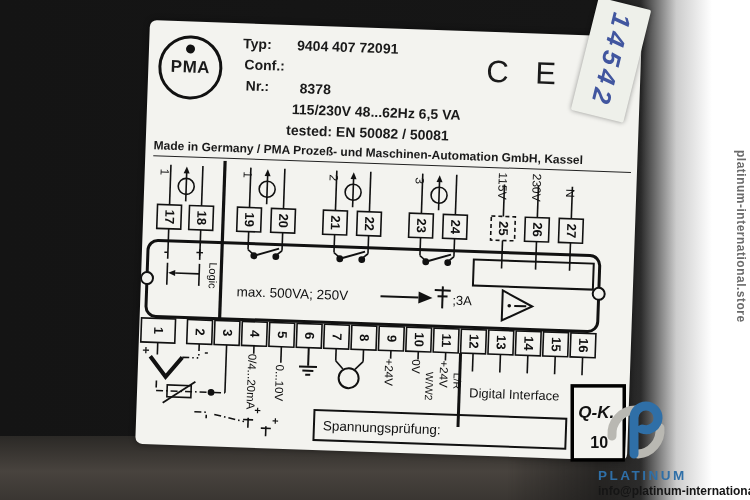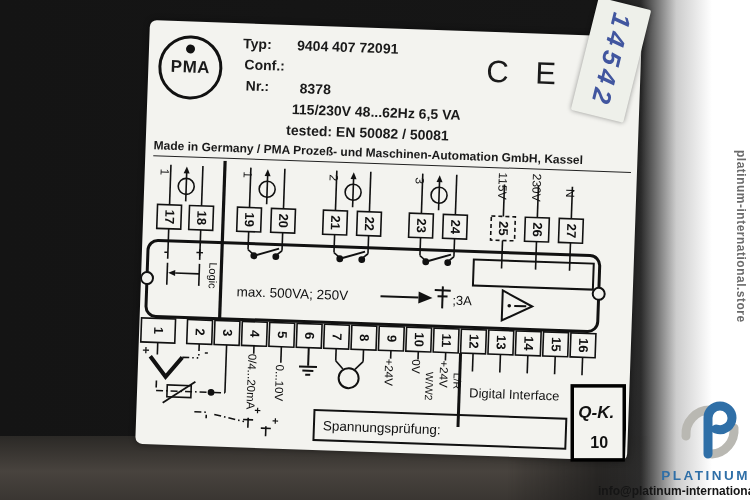--- a/index.html
+++ b/index.html
@@ -28,21 +28,21 @@
   .diagram{position:absolute;left:0;top:138px;}
   
   .sticker{position:absolute;left:584px;top:2px;width:54px;height:116px;background:#eef0ea;
            transform:rotate(14deg);box-shadow:0 0 5px rgba(0,0,0,.4);border-radius:2px;
            display:flex;align-items:center;justify-content:center;}
   .sticker span{transform:rotate(90deg);font-size:26px;font-style:italic;font-weight:600;
            letter-spacing:5px;color:#41569f;white-space:nowrap;}
   
   .wm-vert{position:absolute;right:2px;top:150px;writing-mode:vertical-rl;
            font-size:12px;font-weight:700;color:#6b6b6b;letter-spacing:.5px;}
-  .brandbox{position:absolute;left:598px;top:400px;width:152px;height:100px;text-align:right;}
+  .brandbox{position:absolute;left:598px;top:400px;width:152px;height:100px;text-align:left;}
   .brand-name{margin-top:2px;font-size:13.5px;font-weight:700;letter-spacing:2.5px;}
   .brand-mail{font-size:12px;font-weight:700;color:#151515;margin-top:1px;white-space:nowrap;}
   svg text{fill:#111;}
 </style>
 </head>
 <body>
 <div id="stage">
 
   <div class="device"></div>
   <div class="bottom-strip"></div>

